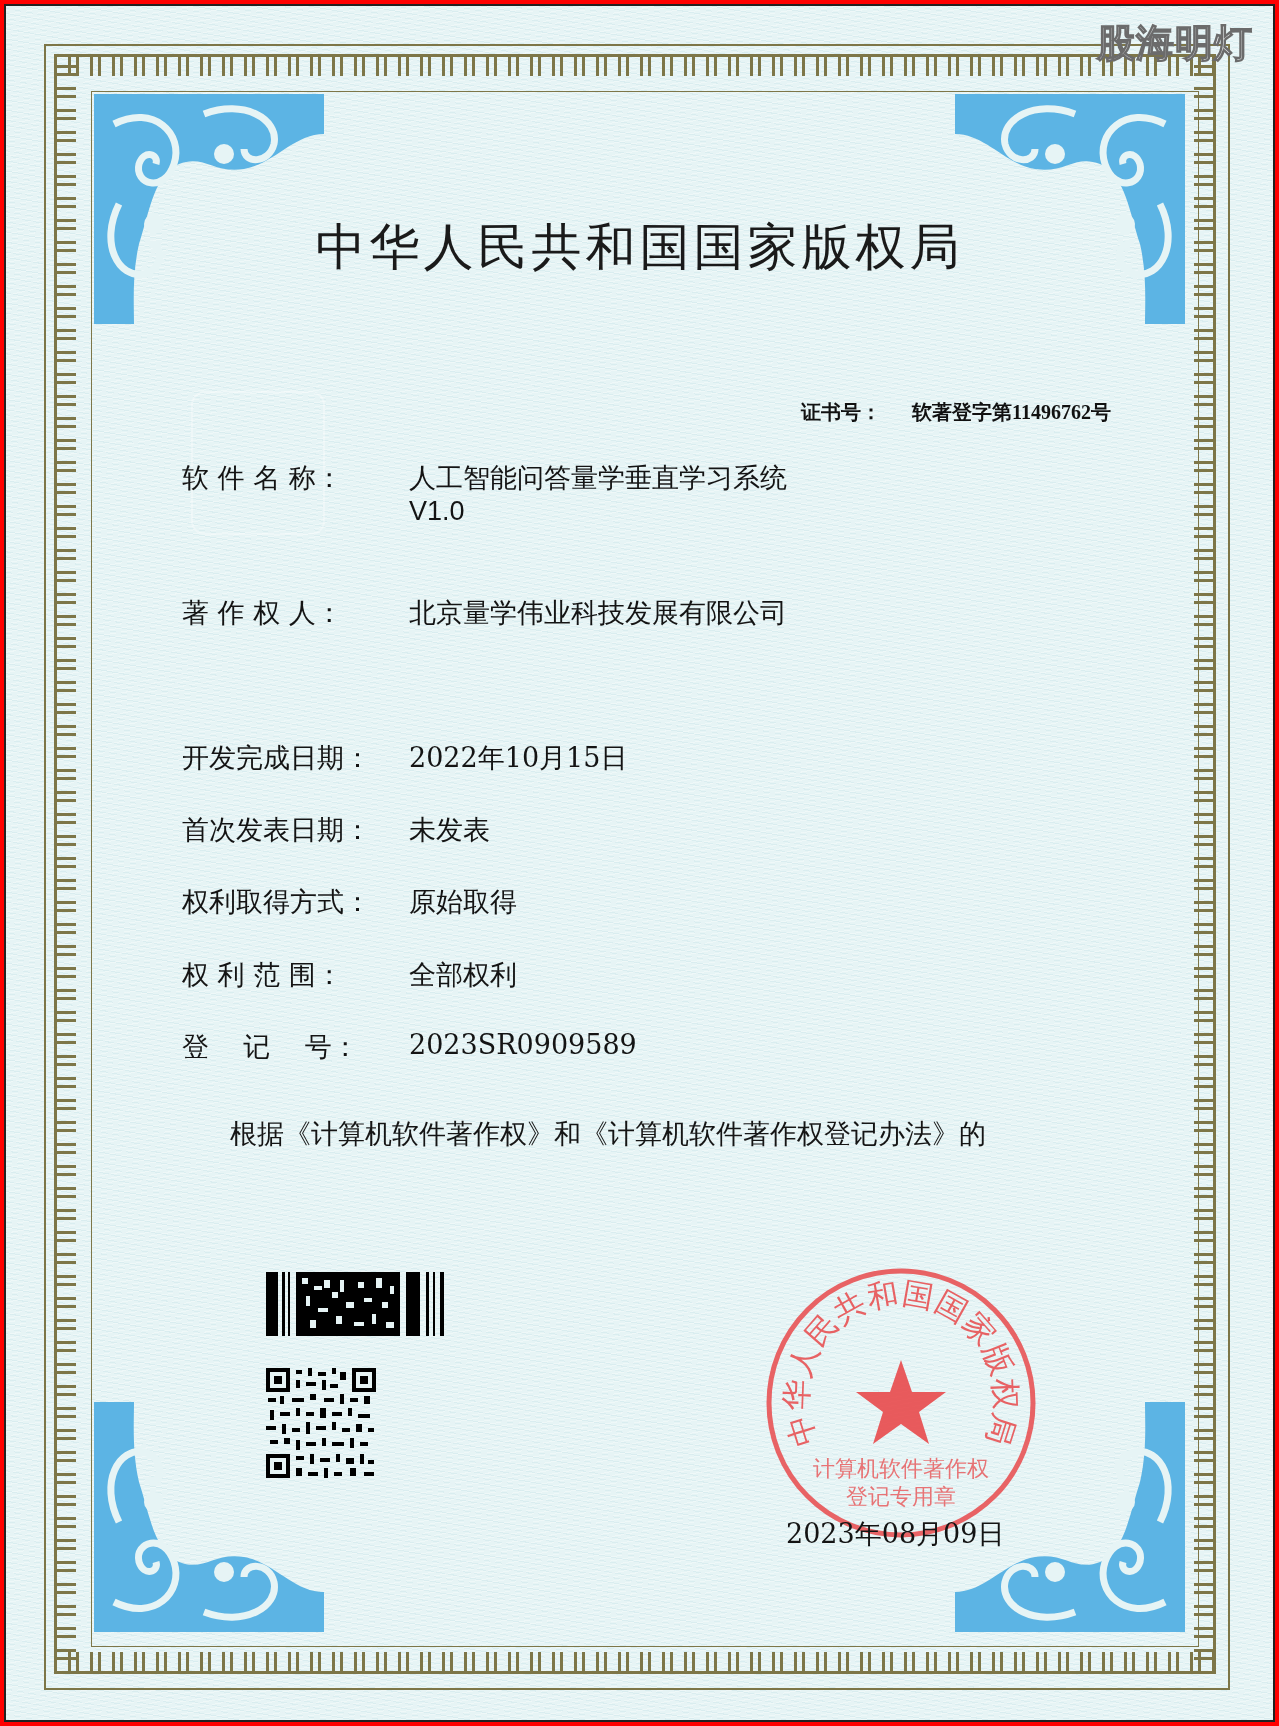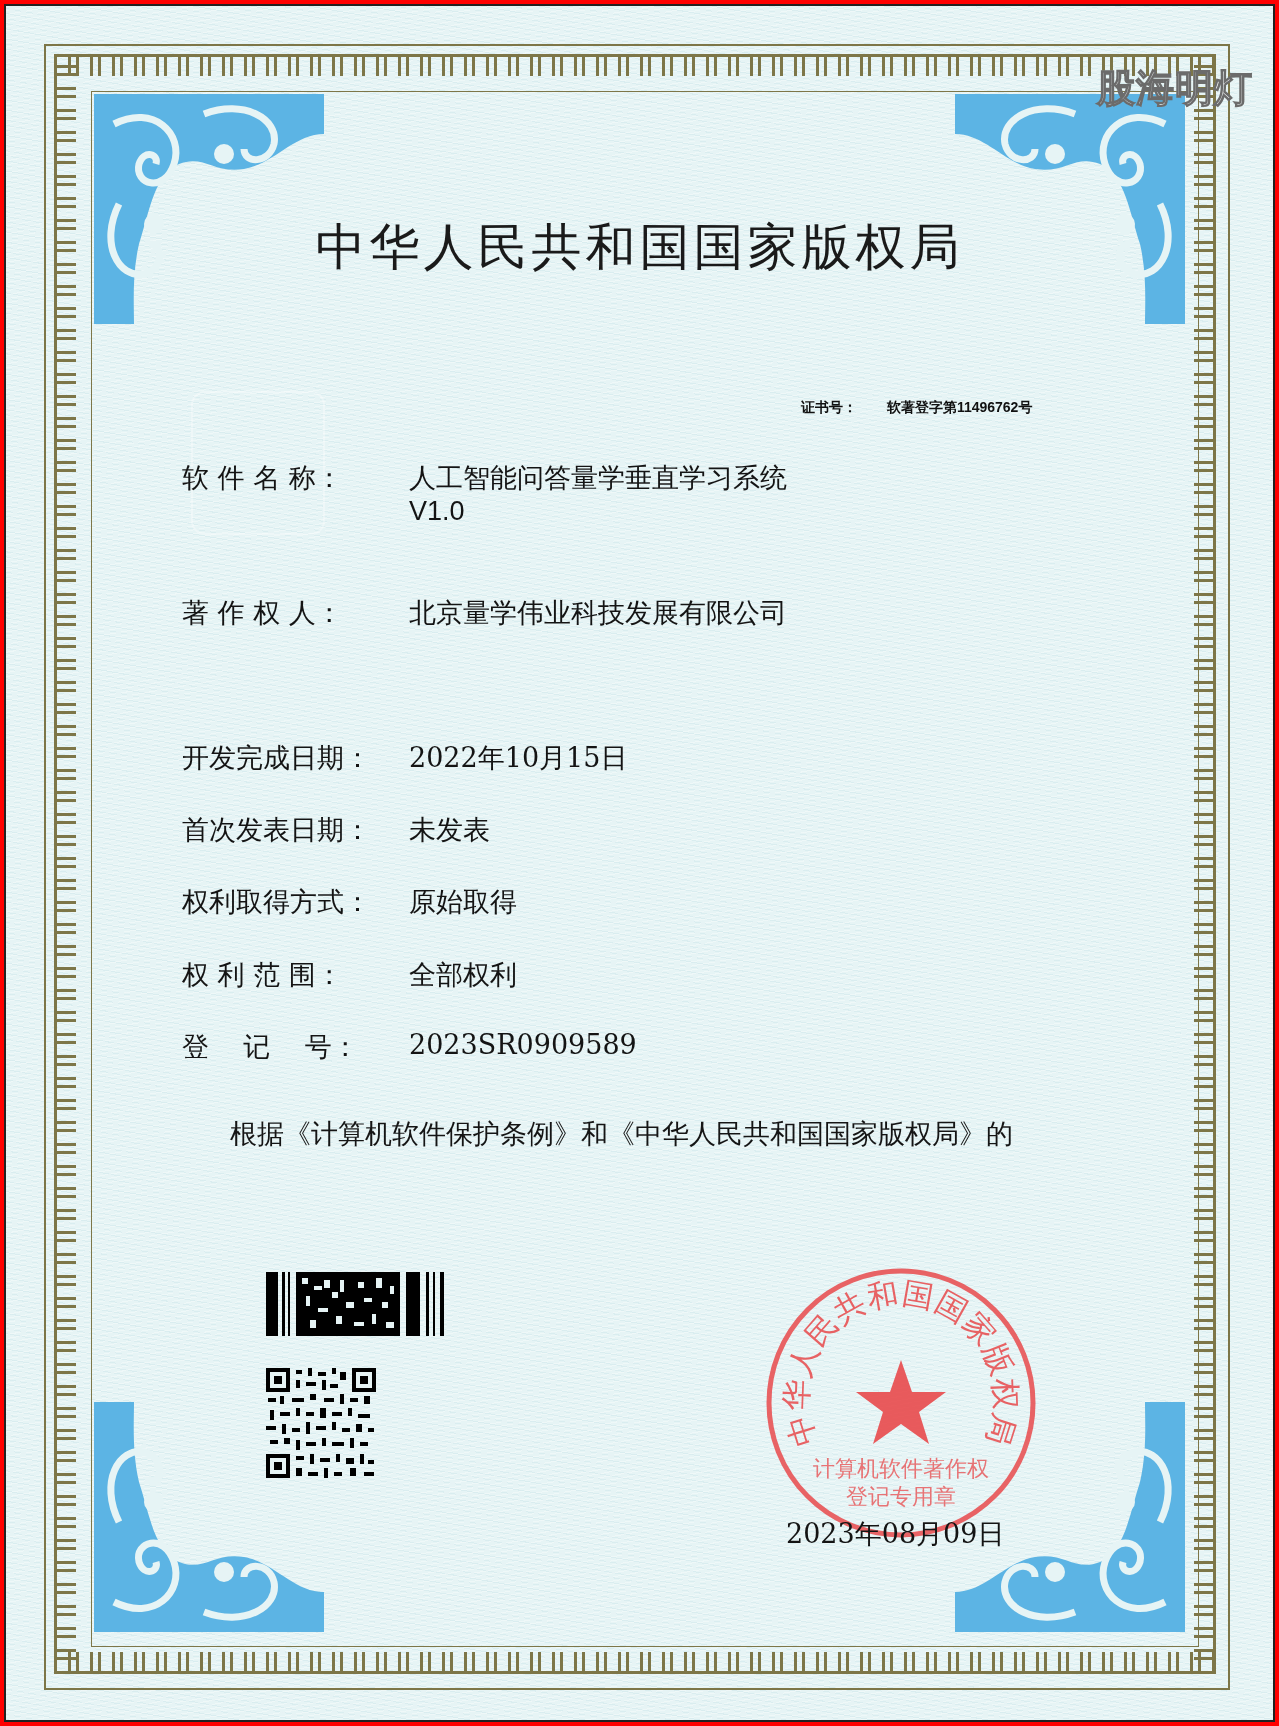--- a/index.html
+++ b/index.html
@@ -50,38 +50,38 @@
     }
     .corner svg { width: 100%; height: 100%; display: block; }
     .corner.tl { left: 88px; top: 88px; }
     .corner.tr { right: 88px; top: 88px; transform: scaleX(-1); }
     .corner.bl { left: 88px; bottom: 88px; transform: scaleY(-1); }
     .corner.br { right: 88px; bottom: 88px; transform: scale(-1,-1); }
 
     .watermark {
       position: absolute; right: 20px; top: 12px;
       font-family: "DejaVu Sans", sans-serif; font-weight: bold; font-size: 38px;
-      color: #f2f6f6; letter-spacing: 1px; margin-top: 45px;
+      color: #f2f6f6; letter-spacing: 1px;
       -webkit-text-stroke: 1.2px #6b6b6b;
     }
 
     .title1 {
       position: absolute; left: 0; right: 0; top: 208px; text-align: center;
       font-size: 50px; letter-spacing: 4px; color: #1a1a1a;
       font-family: "DejaVu Serif", serif;
     }
     .title2 {
       position: absolute; left: 0; right: 0; top: 300px; text-align: center;
       font-size: 60px; font-weight: bold; letter-spacing: 8px; color: #151515;
       font-family: "DejaVu Serif", serif;
     }
     .cert-no {
       position: absolute; left: 795px; top: 393px;
-      font-size: 14px; font-weight: bold; color: #111;
-      font-family: Liberation Sans, sans-serif;
+      font-size: 20px; font-weight: bold; color: #111;
+      font-family: Liberation Serif, serif;
     }
     .cert-no .lbl { margin-right: 26px; }
 
     .field { position: absolute; left: 168px; font-size: 27px; color: #141414; font-family: "DejaVu Sans", sans-serif; }
     .field .label { position: absolute; left: 8px; width: 235px; white-space: nowrap; }
     .field .value { position: absolute; left: 235px; white-space: nowrap; }
     .field .value2 { position: absolute; left: 235px; top: 36px; font-family: Liberation Sans, sans-serif; }
     .field .value.num { font-family: "DejaVu Serif", serif; }
 
     .body-text {
@@ -188,21 +188,21 @@
     </div>
     <div class="field" style="top:951px;">
       <span class="label">权 利 范 围：</span>
       <span class="value">全部权利</span>
     </div>
     <div class="field" style="top:1023px;">
       <span class="label" style="white-space:pre;">登    记    号：</span>
       <span class="value num">2023SR0909589</span>
     </div>
 
-    <div class="body-text" style="top:1110px; text-indent:56px;">根据《计算机软件保护条例》和《中华人民共和国国家版权局》的</div>
+    <div class="body-text" style="top:1110px; text-indent:56px;">根据《计算机软件著作权》和《计算机软件著作权登记办法》的</div>
 
     <svg class="barcode" viewBox="0 0 182 64">
       <rect x="0" y="0" width="12" height="64" fill="#000"></rect>
       <rect x="16" y="0" width="3" height="64" fill="#000"></rect>
       <rect x="22" y="0" width="2" height="64" fill="#000"></rect>
       <rect x="30" y="0" width="104" height="64" fill="#000"></rect>
       <g fill="#e6f4f5">
         <rect x="36" y="6" width="6" height="6"></rect>
           <rect x="48" y="14" width="8" height="4"></rect>
           <rect x="40" y="24" width="4" height="10"></rect>

